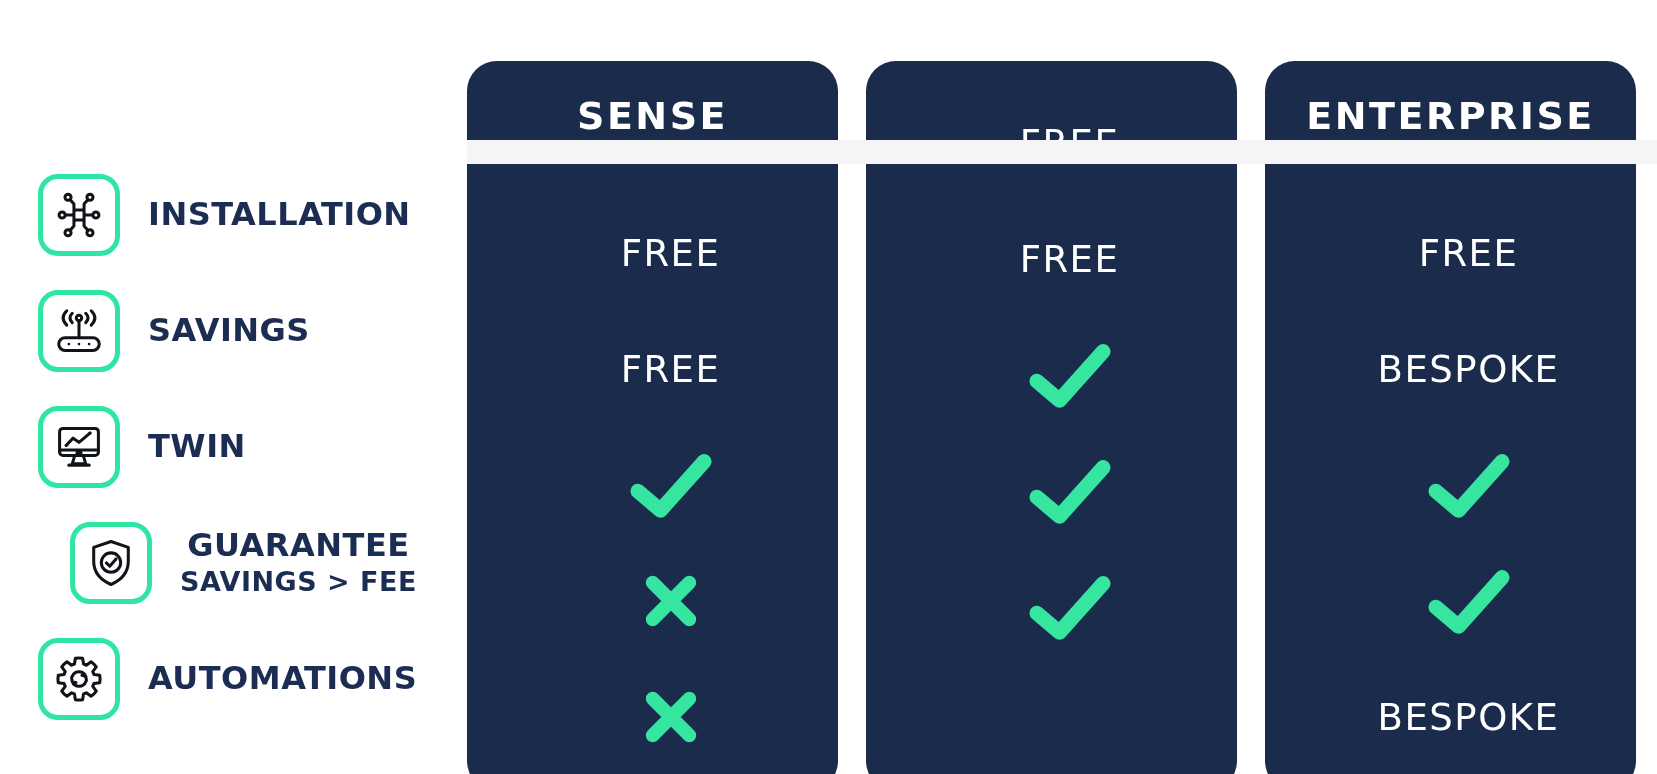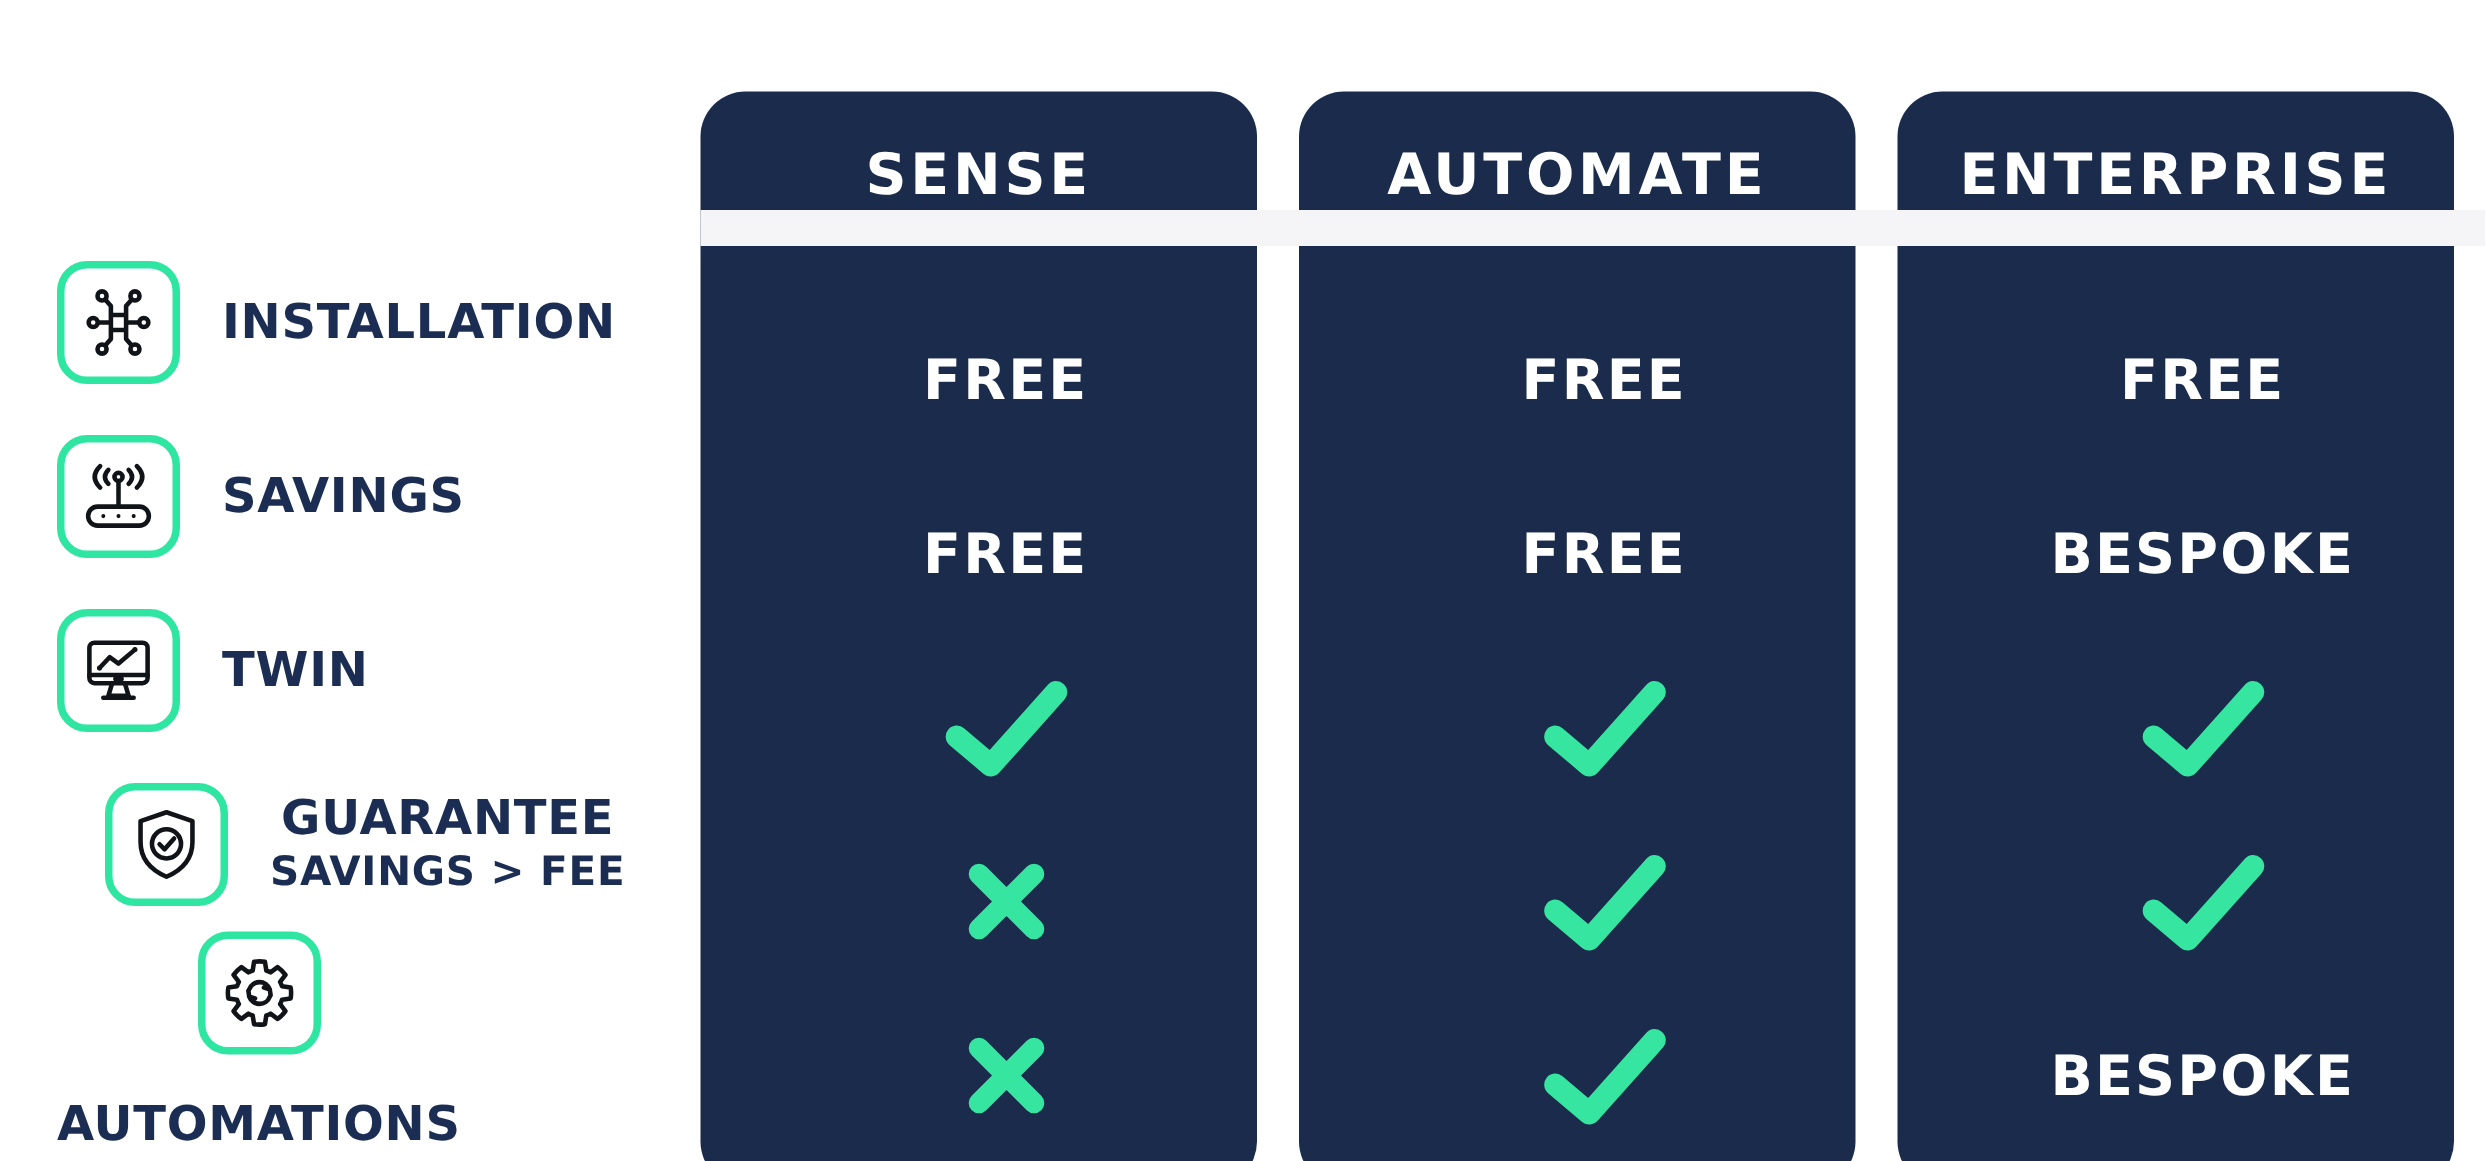--- a/index.html
+++ b/index.html
@@ -10,21 +10,21 @@
   
   .stripe{position:absolute;top:140px;left:467px;width:1190px;height:24px;background:var(--stripe);z-index:3;}
 
   
   .column{position:absolute;top:23px;width:371px;height:730px;border-radius:30px;
     background:var(--navy);z-index:1;display:flex;flex-direction:column;margin-top:38px;}
   .col-header{height:110px;display:flex;align-items:center;justify-content:center;
     color:#fff;font-size:38px;font-weight:700;letter-spacing:2.5px;}
   .col-spacer{height:24px;}
   .cell{height:116px;display:flex;align-items:center;justify-content:center;
-    color:#fff;font-size:37px;font-weight:700;letter-spacing:1.5px;padding-left:36px;}
+    color:#fff;font-size:37px;font-weight:400;letter-spacing:1.5px;padding-left:36px;}
   .cell svg{display:block;}
 
   
   .label-row{position:absolute;left:38px;height:116px;display:flex;align-items:center;gap:28px;z-index:2;text-align:center;}
   .icon-box{width:82px;height:82px;box-sizing:border-box;border:5px solid var(--greenBorder);
     border-radius:20px;background:#fff;display:flex;align-items:center;justify-content:center;flex:0 0 auto;}
   .icon-box svg{width:54px;height:54px;}
   .label-text{display:flex;flex-direction:column;justify-content:center;}
   .row-label{color:var(--label);font-size:32px;font-weight:700;letter-spacing:.5px;line-height:1.18;white-space:nowrap;}
   .row-sublabel{color:var(--label);font-size:27px;font-weight:700;letter-spacing:.5px;line-height:1.25;white-space:nowrap;}
@@ -60,21 +60,20 @@
         </div>
         <div class="cell">
           <span>
             <svg width="60" height="62" viewBox="0 0 72 72" fill="none">
     <path d="M14,14 L58,58 M58,14 L14,58" stroke="#35E5A0" stroke-width="16.5" stroke-linecap="round" stroke-linejoin="round"></path>
             </svg>
           </span>
         </div>
       </div>
       <div class="column" style="left: 866px;">
-        <div class="col-header">AUTOMATE</div>
         <div class="col-spacer"></div>
         <div class="cell">
           <span>FREE</span>
         </div>
         <div class="cell">
           <span>FREE</span>
         </div>
         <div class="cell">
           <span>
             <svg width="92" height="68" viewBox="0 0 104 78" fill="none">
@@ -184,21 +183,21 @@
     <path d="M32,6.5 L52.5,13.5 V30 C52.5,44 43.5,52.5 32,57.5 C20.5,52.5 11.5,44 11.5,30 V13.5 Z"></path>
     <circle cx="32" cy="31.5" r="11.5"></circle>
     <path d="M26.5,31.8 L30.5,35.8 L38,27.2"></path>
   </svg>
         </div>
         <div class="label-text">
           <div class="row-label">GUARANTEE</div>
           <div class="row-sublabel">SAVINGS &gt; FEE</div>
         </div>
       </div>
-      <div class="label-row" style="top: 621px; flex-direction: column;">
+      <div class="label-row" style="top: 621px;">
         <div class="icon-box">
           <svg viewBox="0 0 64 64" fill="none" stroke="#101418" stroke-width="3.6" stroke-linecap="round" stroke-linejoin="round">
     <path d="M56.6,27.7 A25,25 0 0 1 56.6,36.3 L49.7,37.4 A18.5,18.5 0 0 1 48.3,40.7 L52.5,46.3 A25,25 0 0 1 46.3,52.5 L40.7,48.3 A18.5,18.5 0 0 1 37.4,49.7 L36.3,56.6 A25,25 0 0 1 27.7,56.6 L26.6,49.7 A18.5,18.5 0 0 1 23.3,48.3 L17.7,52.5 A25,25 0 0 1 11.5,46.3 L15.7,40.7 A18.5,18.5 0 0 1 14.3,37.4 L7.4,36.3 A25,25 0 0 1 7.4,27.7 L14.3,26.6 A18.5,18.5 0 0 1 15.7,23.3 L11.5,17.7 A25,25 0 0 1 17.7,11.5 L23.3,15.7 A18.5,18.5 0 0 1 26.6,14.3 L27.7,7.4 A25,25 0 0 1 36.3,7.4 L37.4,14.3 A18.5,18.5 0 0 1 40.7,15.7 L46.3,11.5 A25,25 0 0 1 52.5,17.7 L48.3,23.3 A18.5,18.5 0 0 1 49.7,26.6 L56.6,27.7 Z"></path>
     <path d="M23.9,29.1 A8.6,8.6 0 0 1 40.1,29.1 M40.1,29.1 l-4.6,-1.4 M40.1,29.1 l0.7,4.6"></path>
     <path d="M40.1,34.9 A8.6,8.6 0 0 1 23.9,34.9 M23.9,34.9 l4.6,1.4 M23.9,34.9 l-0.7,-4.6"></path>
   </svg>
         </div>
         <div class="label-text">
           <div class="row-label">AUTOMATIONS</div>
         </div>

